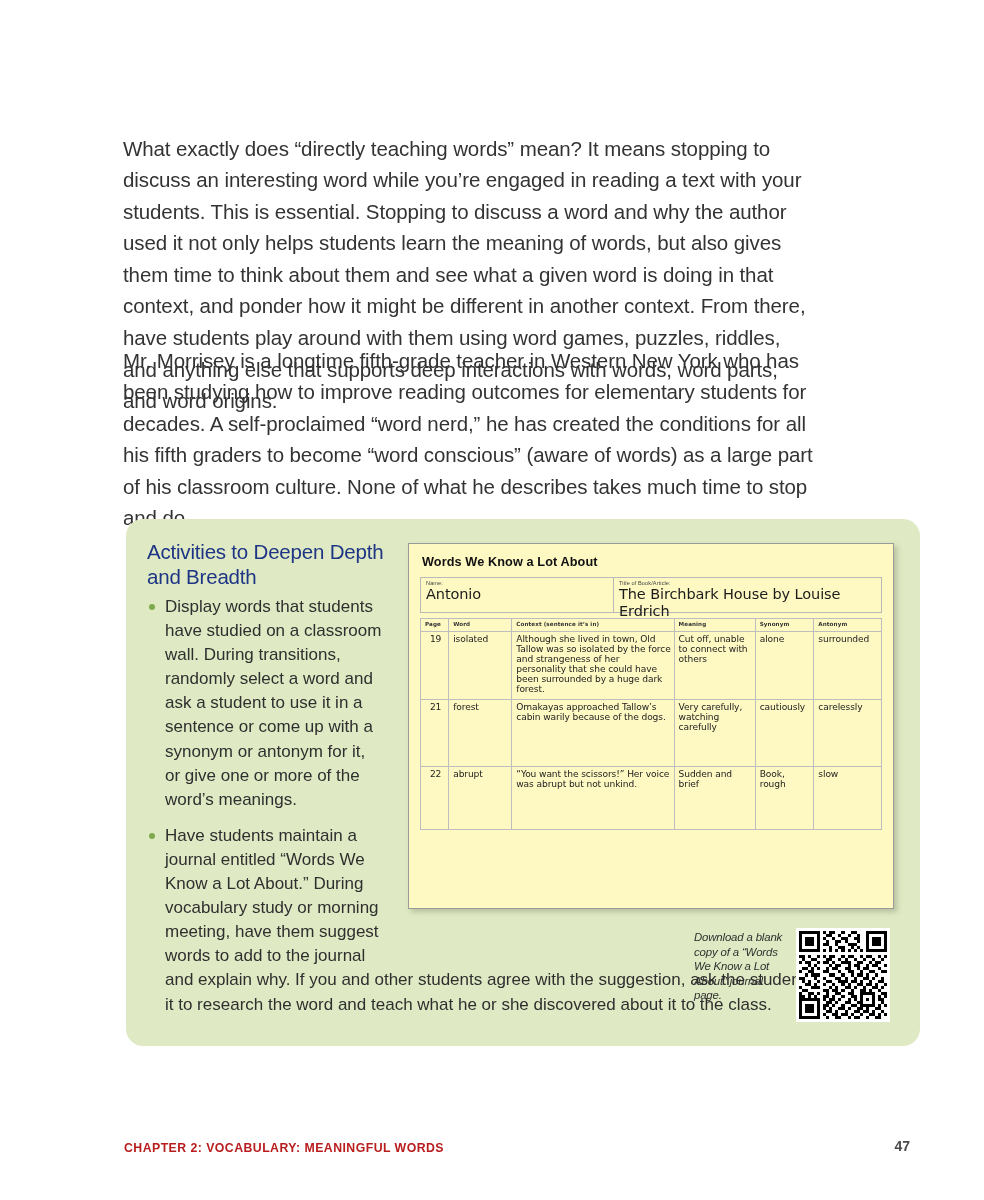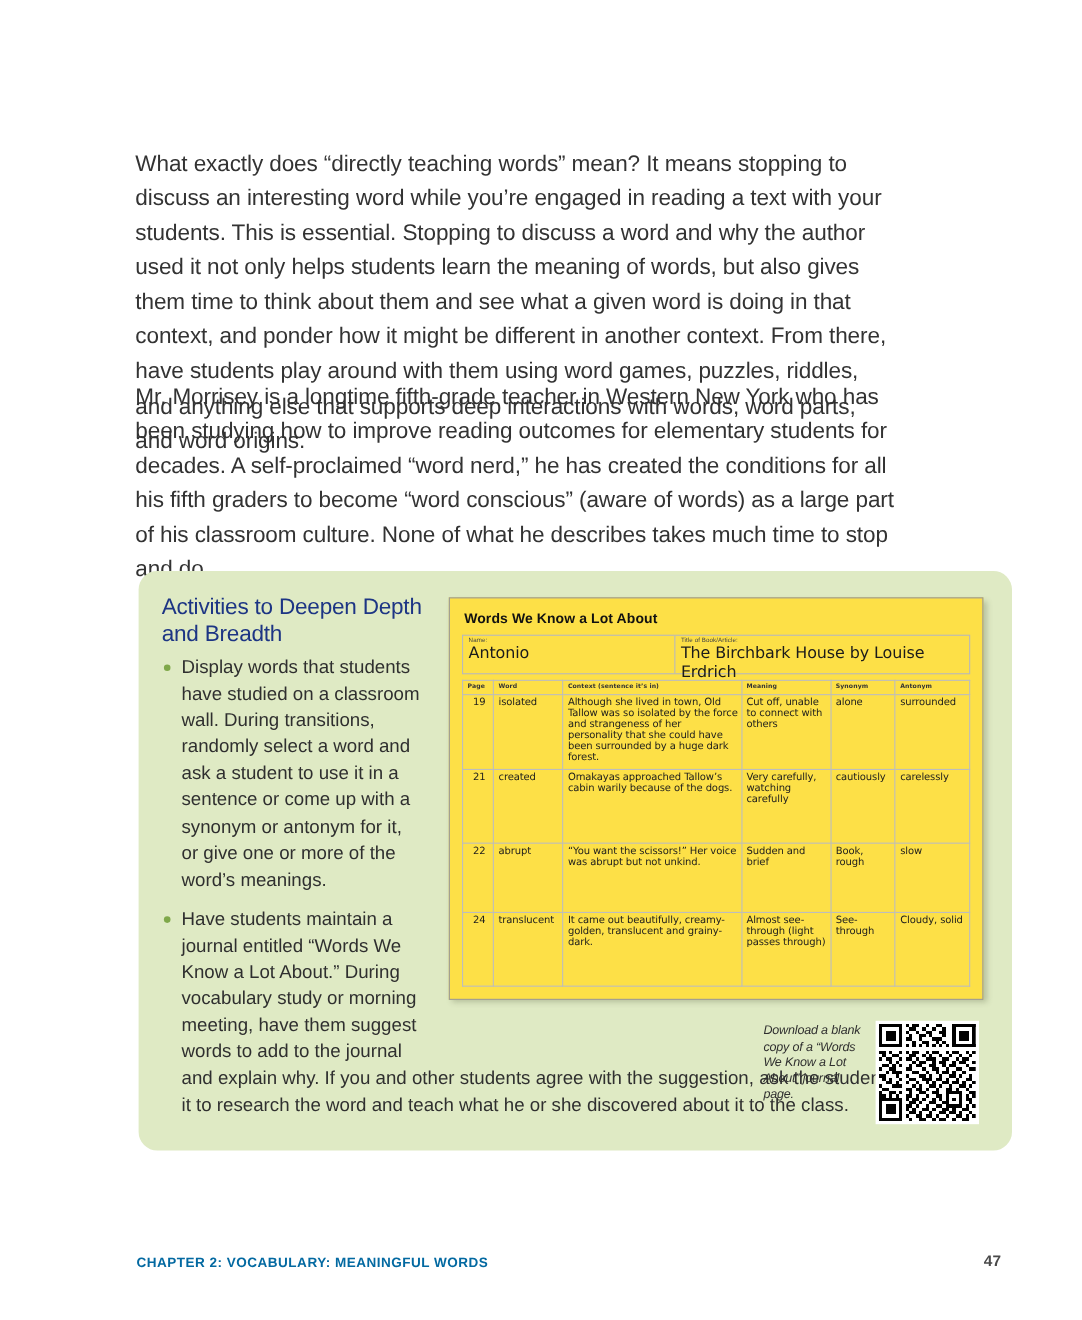--- a/index.html
+++ b/index.html
@@ -74,21 +74,21 @@
     width:6px;height:6px;
     border-radius:50%;
     background:#7fa84a;
   }
 
   
   .worksheet{
     position:absolute;
     left:408px;top:543px;
     width:486px;height:366px;
-    background:#fde047;
+    background:#fef9c3;
     border:1px solid #9a9a9a;
     box-shadow:3px 3px 5px rgba(90,100,70,0.30);
     box-sizing:border-box;
     padding:10px 11px 0 11px;
   }
   .ws-title{
     font-size:12.7px;
     font-weight:bold;
     color:#111111;
     letter-spacing:0.1px;
@@ -172,21 +172,21 @@
   }
   .qr-code svg{display:block;}
 
   
   .footer-text{
     position:absolute;
     left:124px;top:1141px;
     font-size:12.3px;
     font-weight:bold;
     letter-spacing:.45px;
-    color:#0369a1;
+    color:#b91c1c;
   }
   .footer-page{
     position:absolute;
     right:66px;top:1138px;
     font-size:14px;
     font-weight:bold;
     color:#4a4a4a;
   }
 </style>
 </head>
@@ -251,41 +251,33 @@
         <tr class="r1">
           <td class="c-page">19</td>
           <td>isolated</td>
           <td>Although she lived in town, Old Tallow was so isolated by the force and strangeness of her personality that she could have been surrounded by a huge dark forest.</td>
           <td>Cut off, unable to connect with others</td>
           <td>alone</td>
           <td>surrounded</td>
         </tr>
         <tr class="r2">
           <td class="c-page">21</td>
-          <td>created</td>
+          <td>forest</td>
           <td>Omakayas approached Tallow’s cabin warily because of the dogs.</td>
           <td>Very carefully, watching carefully</td>
           <td>cautiously</td>
           <td>carelessly</td>
         </tr>
         <tr class="r3">
           <td class="c-page">22</td>
           <td>abrupt</td>
           <td>“You want the scissors!” Her voice was abrupt but not unkind.</td>
           <td>Sudden and brief</td>
           <td>Book, rough</td>
           <td>slow</td>
-        </tr>
-        <tr class="r4">
-          <td class="c-page">24</td>
-          <td>translucent</td>
-          <td>It came out beautifully, creamy-golden, translucent and grainy-dark.</td>
-          <td>Almost see-through (light passes through)</td>
-          <td>See-through</td>
-          <td>Cloudy, solid</td>
         </tr>
       </tbody>
     </table>
   </div>
 
   <div class="qr-block">
     <div class="qr-caption">Download a blank copy of a “Words We Know a Lot About” journal page.</div>
     <div class="qr-code">
       <svg width="88" height="88" viewBox="0 0 29 29" shape-rendering="crispEdges">
         <rect width="29" height="29" fill="#ffffff"></rect>

